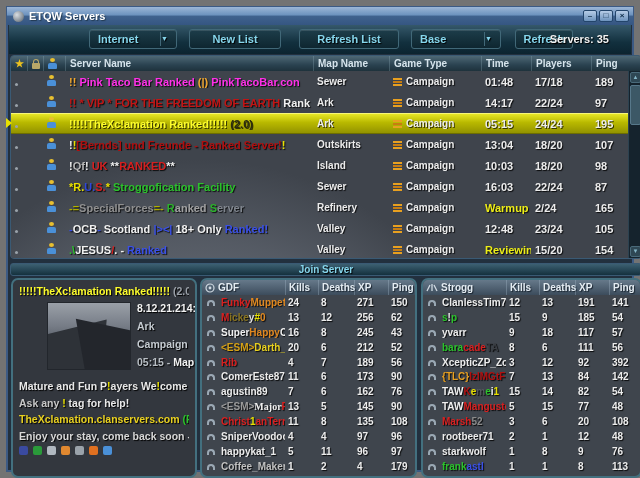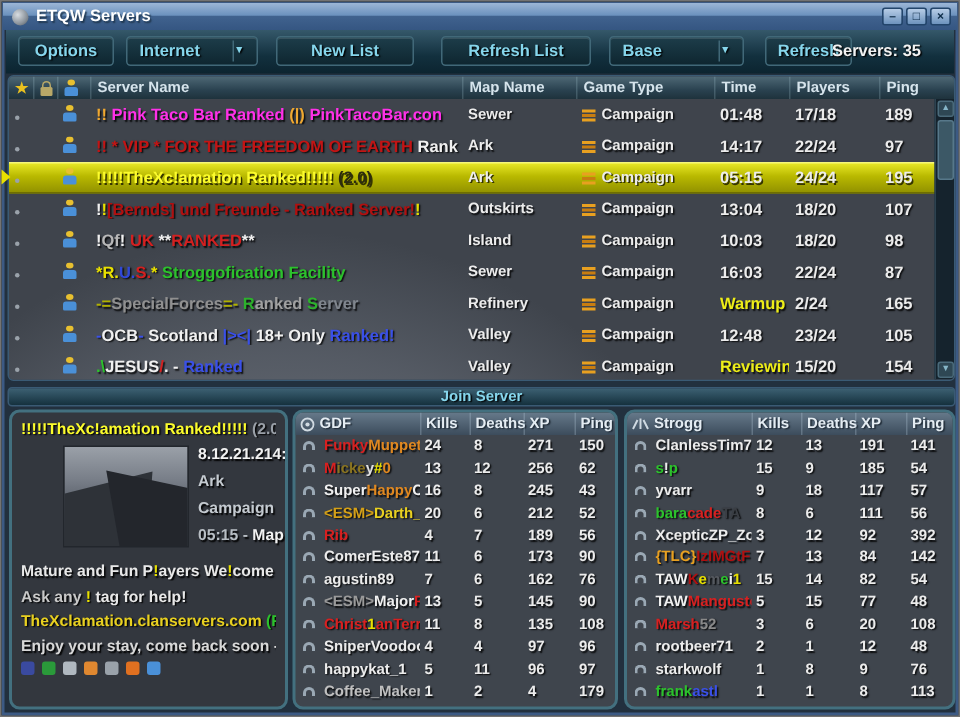--- a/index.html
+++ b/index.html
@@ -1,19 +1,19 @@
 <!DOCTYPE html>
 <html><head>
 <meta charset="utf-8">
 <style>
   * { box-sizing: border-box; margin: 0; padding: 0; }
   html,body { width:640px; height:478px; overflow:hidden; background:#101820;
               font-family:"Liberation Sans", sans-serif; }
   .window { position:relative; width:640px; height:478px; background:#22303e;
-            border:1px solid #737373; box-shadow: inset 0 0 0 2px #3c5a84; }
+            border:6px solid #737373; box-shadow: inset 0 0 0 2px #3c5a84; }
 
   
   .titlebar { position:absolute; left:1px; top:1px; right:1px; height:18px;
     background:linear-gradient(180deg,#9cb6d6 0%,#6c92be 45%,#40628e 50%,#355682 100%);
     display:flex; align-items:center; padding:0 4px; }
   .app-icon { width:11px; height:11px; border-radius:50%;
     background:radial-gradient(circle at 35% 35%,#d8dde2,#8a929a 60%,#4a525a); margin:0 5px 0 2px; }
   .title-text { color:#fff; font-size:11px; font-weight:bold; text-shadow:1px 1px 1px #203850; }
   .win-btns { margin-left:auto; display:flex; gap:2px; }
   .win-btn { width:14px; height:12px; border:1px solid #23456b; border-radius:2px;
@@ -132,21 +132,20 @@
     <span class="app-icon"></span>
     <span class="title-text">ETQW Servers</span>
     <span class="win-btns">
       <span class="win-btn">–</span>
       <span class="win-btn">□</span>
       <span class="win-btn">×</span>
     </span>
   </div>
 
   <div class="toolbar">
-    <div class="tb-btn" style="left:8px;width:64px;">Options</div>
     <div class="tb-btn tb-drop" style="left:80px;width:88px;text-align:left;padding-left:8px;">
       <span>Internet</span>
       <span class="arrow">▼</span>
     </div>
     <div class="tb-btn" style="left:180px;width:92px;">New List</div>
     <div class="tb-btn tb-drop" style="left:402px;width:90px;text-align:left;padding-left:8px;">
       <span>Base</span>
       <span class="arrow">▼</span>
     </div>
     <div class="tb-btn" style="left:290px;width:100px;">Refresh List</div>
@@ -473,21 +472,21 @@
           <div><span class="voip"></span></div>
           <div><span style="color: rgb(236, 236, 236);">agustin89</span></div>
           <div>7</div>
           <div>6</div>
           <div>162</div>
           <div>76</div>
         </div>
 
         <div class="prow pgrid">
           <div><span class="voip"></span></div>
-          <div><span style="color: rgb(154, 154, 154);">&lt;ESM&gt;</span><span style="color: rgb(240, 240, 240);">Major</span><span style="color: rgb(216, 32, 32);">Pai</span></div>
+          <div><span style="color: rgb(154, 154, 154);">&lt;ESM&gt;</span><span style="color: rgb(240, 240, 240); font-family: Liberation Serif, serif;">Major</span><span style="color: rgb(216, 32, 32);">Pai</span></div>
           <div>13</div>
           <div>5</div>
           <div>145</div>
           <div>90</div>
         </div>
 
         <div class="prow pgrid">
           <div><span class="voip"></span></div>
           <div><span style="color: rgb(216, 32, 32);">Christ</span><span style="color: rgb(232, 224, 0);">1</span><span style="color: rgb(216, 32, 32);">anTerror</span></div>
           <div>11</div>

